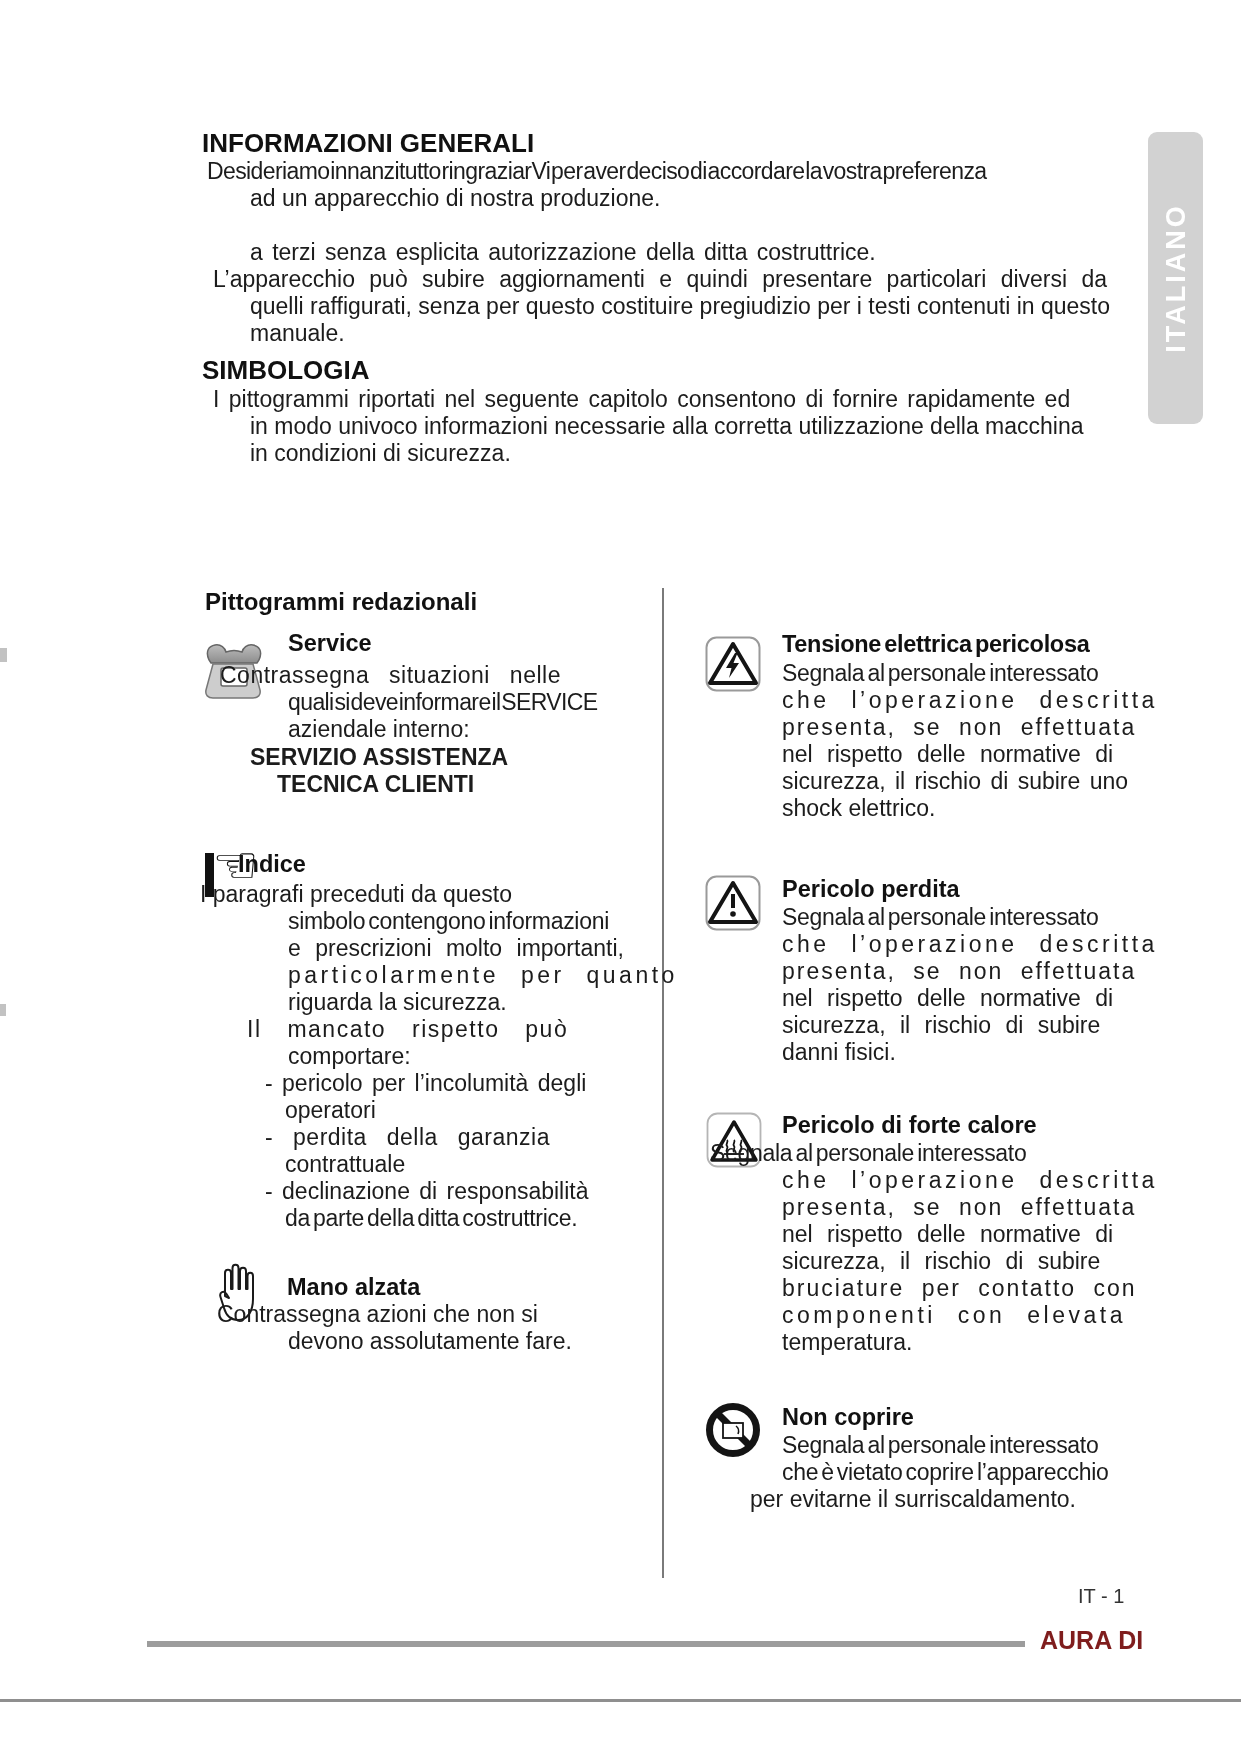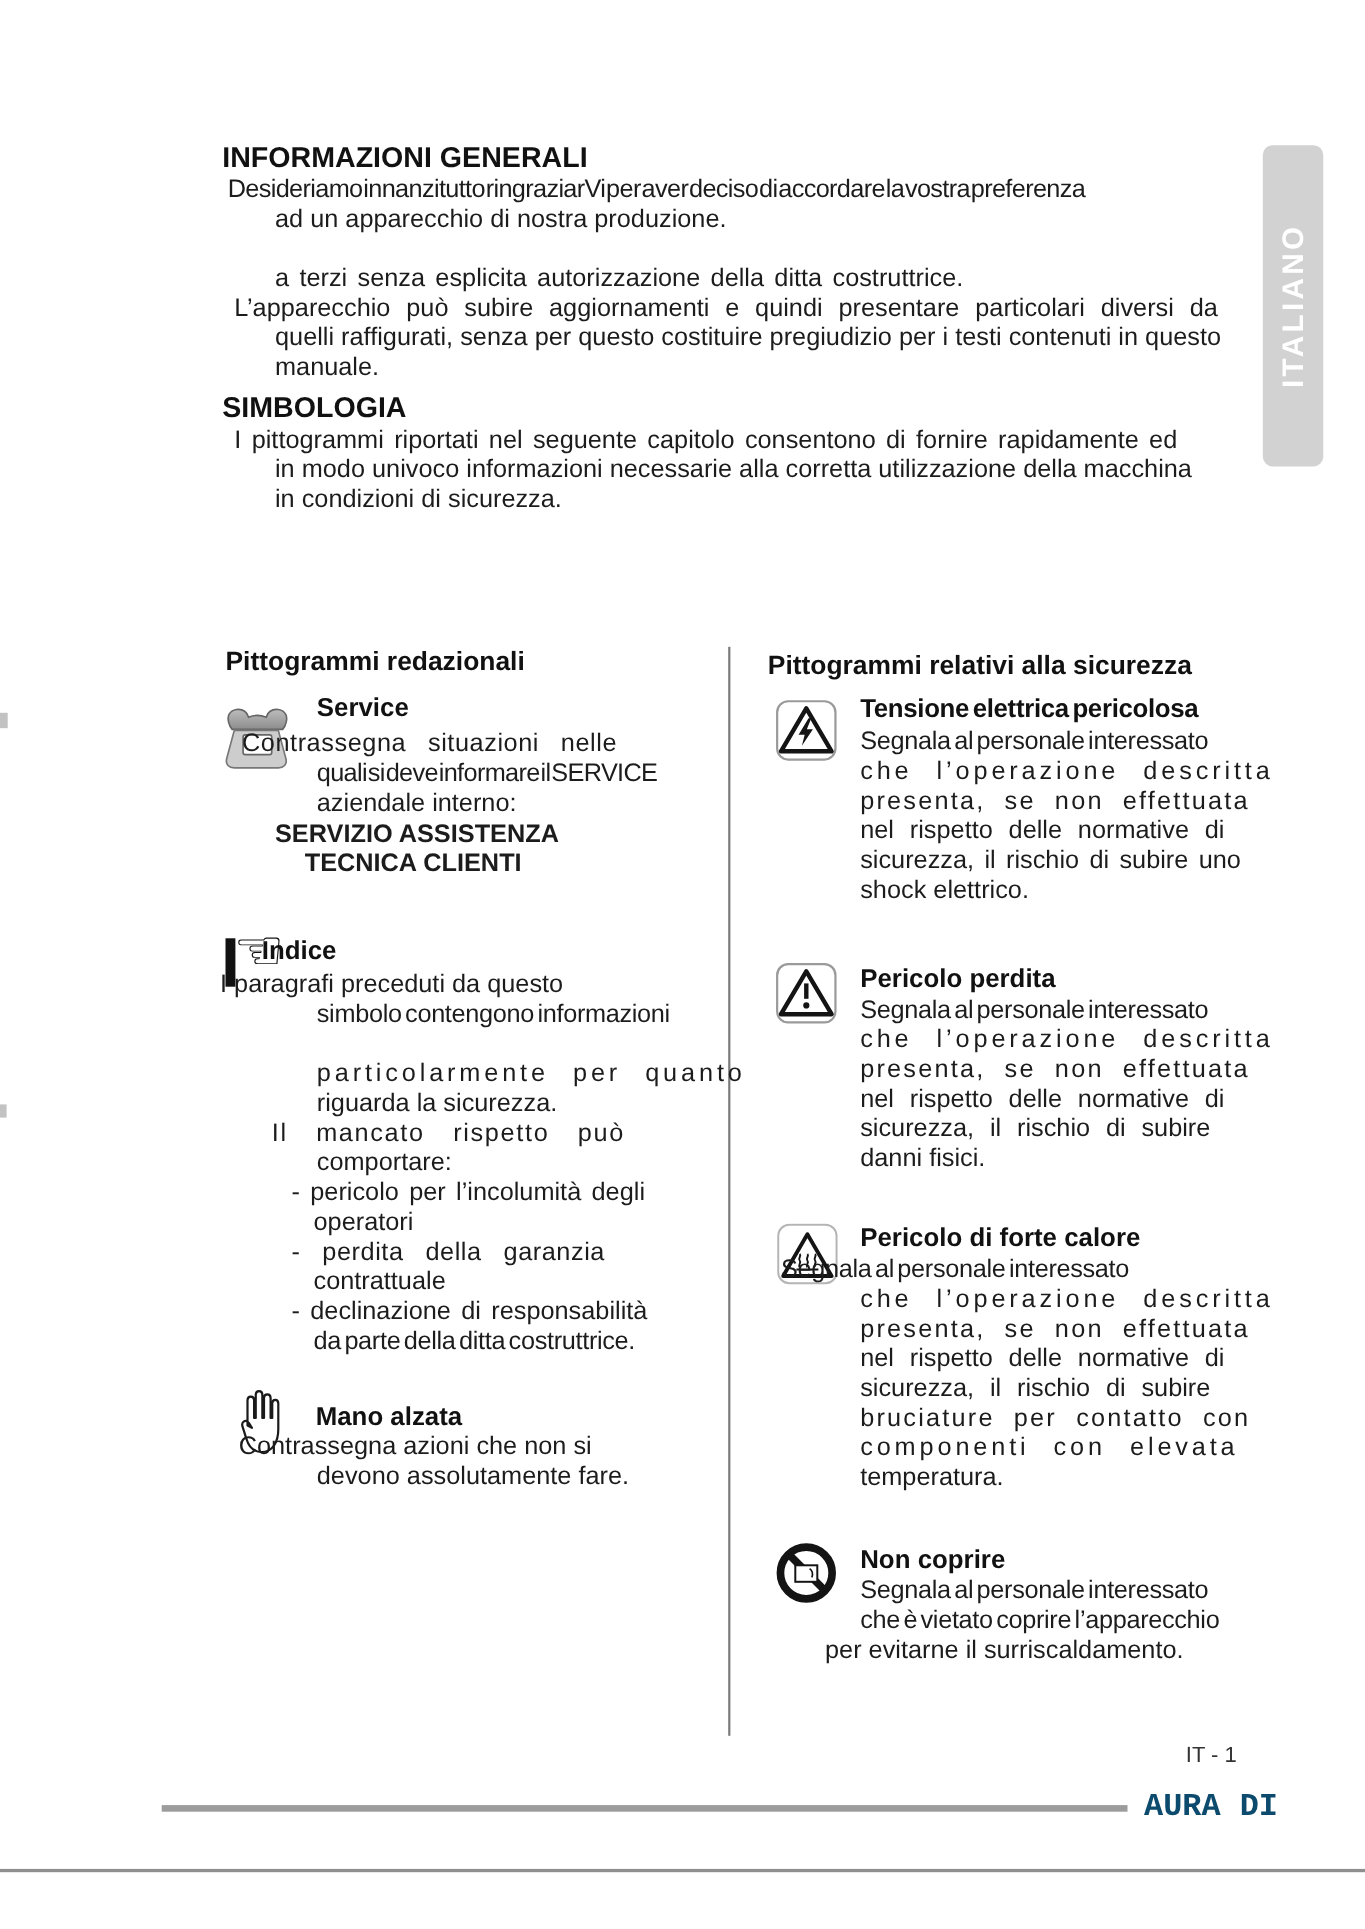--- a/index.html
+++ b/index.html
@@ -29,21 +29,21 @@
   }
   .tab span{
     position:absolute;left:50%;top:50%;transform:translate(-50%,-50%) rotate(180deg);
     writing-mode:vertical-rl;font-weight:bold;font-size:27px;letter-spacing:3px;color:#ffffff;
     white-space:nowrap;
   }
   .divider{position:absolute;left:662px;top:588px;width:2px;height:990px;background:#7a7a7a;}
   .footer-thick{position:absolute;left:147px;top:1641px;width:878px;height:6px;background:#9c9c9c;}
   .footer-thin{position:absolute;left:0;top:1699px;width:1241px;height:3px;background:#8f8f8f;}
   .pgnum{position:absolute;left:1078px;top:1585px;font-size:20px;color:#333;white-space:nowrap;}
-  .brand{position:absolute;left:1040px;top:1626px;font-size:29px;font-weight:bold;color:#0c4a6e;white-space:nowrap;font-family:Liberation Mono, monospace;}
+  .brand{position:absolute;left:1040px;top:1626px;font-size:25px;font-weight:bold;color:#7f1d1d;white-space:nowrap;}
   .icon-pointing{position:absolute;left:205px;top:846px;width:78px;height:56px;}
   .icon-pointing .bar{position:absolute;left:0;top:7px;width:9px;height:44px;background:#111;}
   .icon-pointing .glyph{position:absolute;left:7px;top:-7px;font-family:"DejaVu Sans",sans-serif;font-size:52px;line-height:1;color:#111;}
   .artifact{position:absolute;background:#c2c2c2;}
 </style>
 </head>
 <body>
 
 <div id="page">
 
@@ -88,41 +88,41 @@
   <div class="ln bld" style="left:250px;top:744px;">SERVIZIO ASSISTENZA</div>
   <div class="ln bld" style="left:277px;top:771px;">TECNICA CLIENTI</div>
 
   <div class="icon-pointing">
     <span class="bar"></span>
     <span class="glyph">☜</span>
   </div>
   <div class="ti" style="left:238px;top:851px;">Indice</div>
   <div class="ln" style="left:200px;top:881px;">I paragrafi preceduti da questo</div>
   <div class="ln tt" style="left:288px;top:908px;">simbolo contengono informazioni</div>
+  <div class="ln w2" style="left:288px;top:935px;">e prescrizioni molto importanti,</div>
   <div class="ln e2" style="left:288px;top:962px;">particolarmente per quanto</div>
   <div class="ln" style="left:288px;top:989px;">riguarda la sicurezza.</div>
   <div class="ln w4" style="left:247px;top:1016px;">Il mancato rispetto può</div>
   <div class="ln" style="left:288px;top:1043px;">comportare:</div>
   <div class="ln w1" style="left:265px;top:1070px;">- pericolo per l’incolumità degli</div>
   <div class="ln" style="left:285px;top:1097px;">operatori</div>
   <div class="ln w3" style="left:265px;top:1124px;">- perdita della garanzia</div>
   <div class="ln" style="left:285px;top:1151px;">contrattuale</div>
   <div class="ln w1" style="left:265px;top:1178px;">- declinazione di responsabilità</div>
   <div class="ln tt" style="left:285px;top:1205px;">da parte della ditta costruttrice.</div>
 
   <div class="abs" style="left:213px;top:1258px;">
     <svg width="46" height="66" viewBox="0 0 46 66">
       <path d="M12 38 V15 c0-4.5 6-4.5 6 0 v16 h1.5 V10 c0-4.5 6-4.5 6 0 v21 h1.5 V13 c0-4.5 6-4.5 6 0 v18 h1.5 V18 c0-4.5 5.5-4.5 5.5 0 v23 c0 13-6 21-15 21 c-8 0-12-5-14-12 l-3.5-11 c-1.5-5 3.5-7 6-3 l2.5 4 z" fill="#ffffff" stroke="#1a1a1a" stroke-width="2" stroke-linejoin="round" stroke-linecap="round"></path>
     </svg>
   </div>
   <div class="ti" style="left:287px;top:1274px;">Mano alzata</div>
   <div class="ln" style="left:217px;top:1301px;">Contrassegna azioni che non si</div>
   <div class="ln" style="left:288px;top:1328px;">devono assolutamente fare.</div>
 
-  <div class="h2" style="left:698px;top:592px;">Pittogrammi relativi alla sicurezza</div>
 
   <div class="abs" style="left:705px;top:636px;">
     <svg width="56" height="56" viewBox="0 0 56 56">
       <rect x="1.5" y="1.5" width="53" height="53" rx="10" fill="#ffffff" stroke="#9a9a9a" stroke-width="2"></rect>
       <path d="M28 8 L51 47 H5 Z" fill="#ffffff" stroke="#141414" stroke-width="4" stroke-linejoin="round"></path>
       <polygon points="30,17 21,32 26.5,32 24,42 34,27 28.5,27 32.5,17" fill="#141414"></polygon>
     </svg>
   </div>
   <div class="ti tt" style="left:782px;top:631px;">Tensione elettrica pericolosa</div>
   <div class="ln tt" style="left:782px;top:660px;">Segnala al personale interessato</div>

